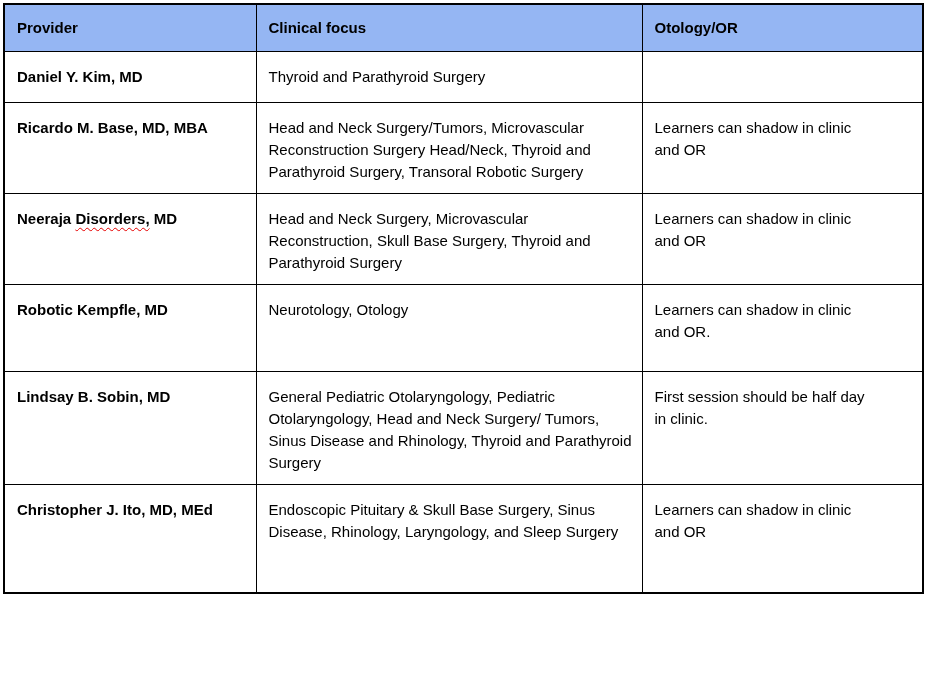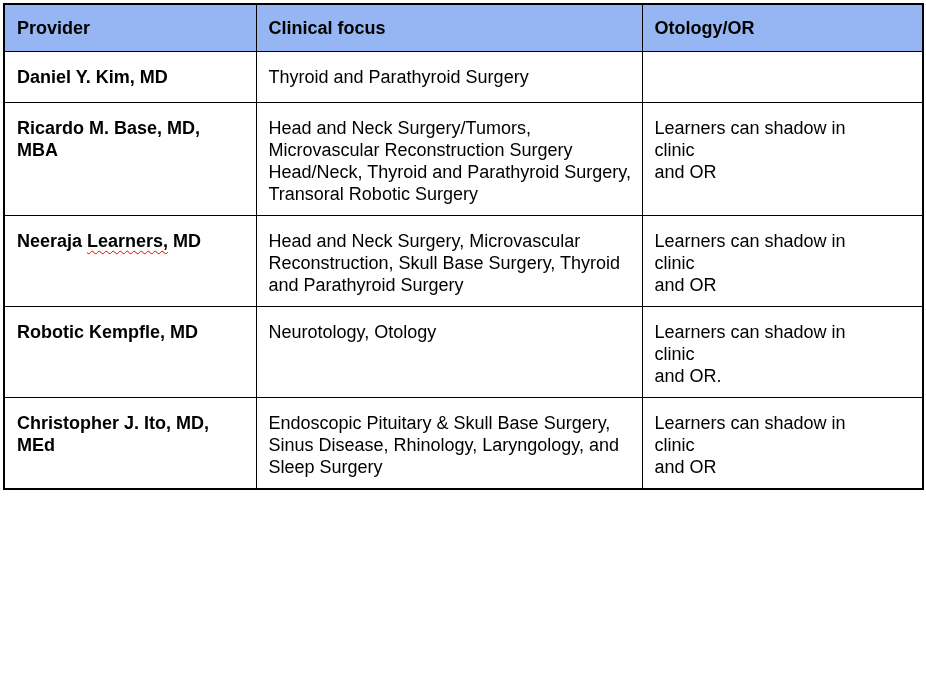--- a/index.html
+++ b/index.html
@@ -24,21 +24,21 @@
     margin: 3px 0 0 3px;
     border: 2px solid var(--border-color);
   }
   col.c-provider { width: 252px; }
   col.c-focus    { width: 386px; }
   col.c-clinic   { width: 281px; }
   th, td {
     border: 1px solid var(--border-color);
     text-align: left;
     vertical-align: top;
-    font-size: 18px;
+    font-size: 15px;
     line-height: 22px;
     padding: 14px 10px 10px 12px;
     overflow: hidden;
     margin-left: 7px;
   }
   thead th {
     background: var(--header-bg);
     font-weight: bold;
     height: 47px;
     vertical-align: middle;
@@ -87,31 +87,37 @@
       <td class="focus">Thyroid and Parathyroid Surgery</td>
       <td class="clinic"></td>
     </tr>
     <tr>
       <td class="provider">Ricardo M. Base, MD, MBA</td>
       <td class="focus">Head and Neck Surgery/Tumors, Microvascular Reconstruction Surgery Head/Neck, Thyroid and Parathyroid Surgery, Transoral Robotic Surgery</td>
       <td class="clinic">Learners can shadow in clinic
 and OR</td>
     </tr>
     <tr>
-      <td class="provider"><span>Neeraja </span><span class="misspelled">Learners,</span><span> MD</span></td>
+      <td class="provider"><span>Neeraja </span><span class="misspelled">Disorders,</span><span> MD</span></td>
       <td class="focus">Head and Neck Surgery, Microvascular Reconstruction, Skull Base Surgery, Thyroid and Parathyroid Surgery</td>
       <td class="clinic">Learners can shadow in clinic
 and OR</td>
     </tr>
     <tr>
       <td class="provider">Robotic Kempfle, MD</td>
       <td class="focus">Neurotology, Otology</td>
       <td class="clinic">Learners can shadow in clinic
 and OR.</td>
     </tr>
     <tr>
+      <td class="provider">Lindsay B. Sobin, MD</td>
+      <td class="focus">General Pediatric Otolaryngology, Pediatric Otolaryngology, Head and Neck Surgery/ Tumors, Sinus Disease and Rhinology, Thyroid and Parathyroid Surgery</td>
+      <td class="clinic">First session should be half day
+in clinic.</td>
+    </tr>
+    <tr>
       <td class="provider">Christopher J. Ito, MD, MEd</td>
       <td class="focus">Endoscopic Pituitary &amp; Skull Base Surgery, Sinus Disease, Rhinology, Laryngology, and Sleep Surgery</td>
       <td class="clinic">Learners can shadow in clinic
 and OR</td>
     </tr>
   </tbody>
 </table>
 
 </body></html>

